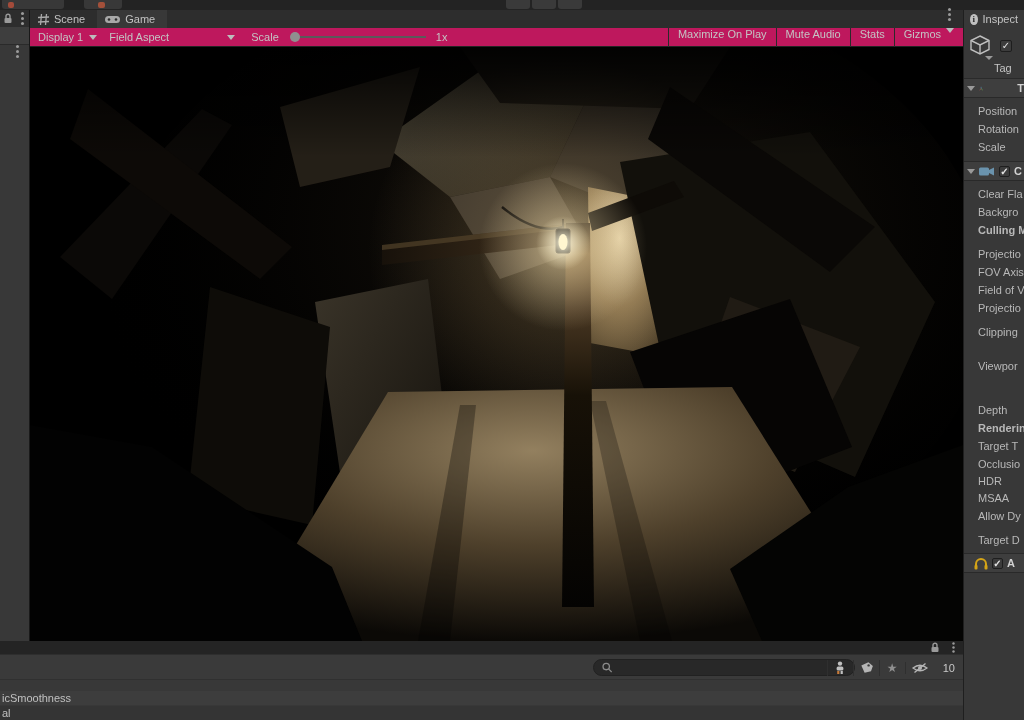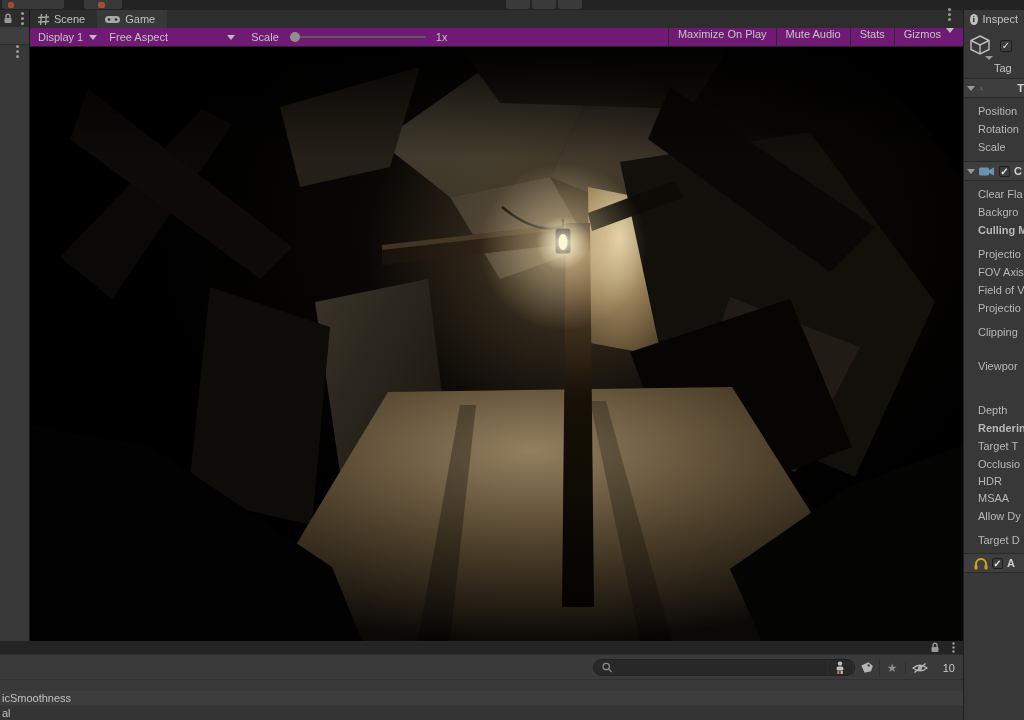--- a/index.html
+++ b/index.html
@@ -28,21 +28,21 @@
   .fold { width:0; height:0; border-left:4px solid transparent; border-right:4px solid transparent; border-top:5px solid #9a9a9a; display:inline-block; }
   .checkbox { width:12px; height:12px; background:#3c3c3c; border:1px solid #1e1e1e; border-radius:2px;
               color:#e4e4e4; font-size:10px; line-height:10px; text-align:center; display:inline-block; }
 
   
   .game-panel { left:30px; top:10px; width:933px; height:631px; background:#333333; }
   .gp-tabbar { position:absolute; left:0; top:0; width:100%; height:18px; background:#2d2d2d; display:flex; align-items:stretch; }
   .tab { display:flex; align-items:center; gap:5px; padding:0 12px 0 8px; color:#c2c2c2; }
   .tab.active { background:#383838; }
   .gp-tab-menu { position:absolute; right:12px; top:3px; }
-  .gp-toolbar { position:absolute; left:0; top:18px; width:100%; height:19px; background:#701a75; border-bottom:1px solid #232323; display:flex; align-items:center; }
+  .gp-toolbar { position:absolute; left:0; top:18px; width:100%; height:19px; background:#be185d; border-bottom:1px solid #232323; display:flex; align-items:center; }
   .gp-toolbar .dd { display:flex; align-items:center; gap:6px; height:19px; padding:0 6px; }
   .gp-toolbar .lbl { color:#c4c4c4; }
   .slider-track { width:135px; height:2px; background:#5a5a5a; position:relative; }
   .slider-handle { position:absolute; left:-1px; top:-4px; width:10px; height:10px; border-radius:50%; background:#8f8f8f; }
   .gp-right { margin-left:auto; display:flex; align-items:center; height:19px; }
   .gp-right .tbtn { padding:0 9px; height:19px; display:flex; align-items:flex-start; gap:5px; border-left:1px solid #2a2a2a; color:#c4c4c4; }
   .viewport { position:absolute; left:0; top:37px; width:933px; height:594px; background:#000; }
 
   
   .inspector { left:963px; top:10px; width:61px; height:710px; background:#383838; border-left:1px solid #1f1f1f; overflow:hidden; }
@@ -123,21 +123,21 @@
       </div>
       <span class="kebab gp-tab-menu"></span>
     </div>
 
     <div class="gp-toolbar">
       <div class="dd" style="margin-left:2px;">
         <span class="lbl">Display 1</span>
         <span class="caret"></span>
       </div>
       <div class="dd" style="width:138px; justify-content:space-between;">
-        <span class="lbl">Free Aspect</span>
+        <span class="lbl">Field Aspect</span>
         <span class="caret"></span>
       </div>
       <span class="lbl" style="margin-left:10px;">Scale</span>
       <div class="slider-track" style="margin-left:12px;">
         <div class="slider-handle"></div>
       </div>
       <span class="lbl" style="margin-left:10px;">1x</span>
 
       <div class="gp-right">
         <div class="tbtn">

